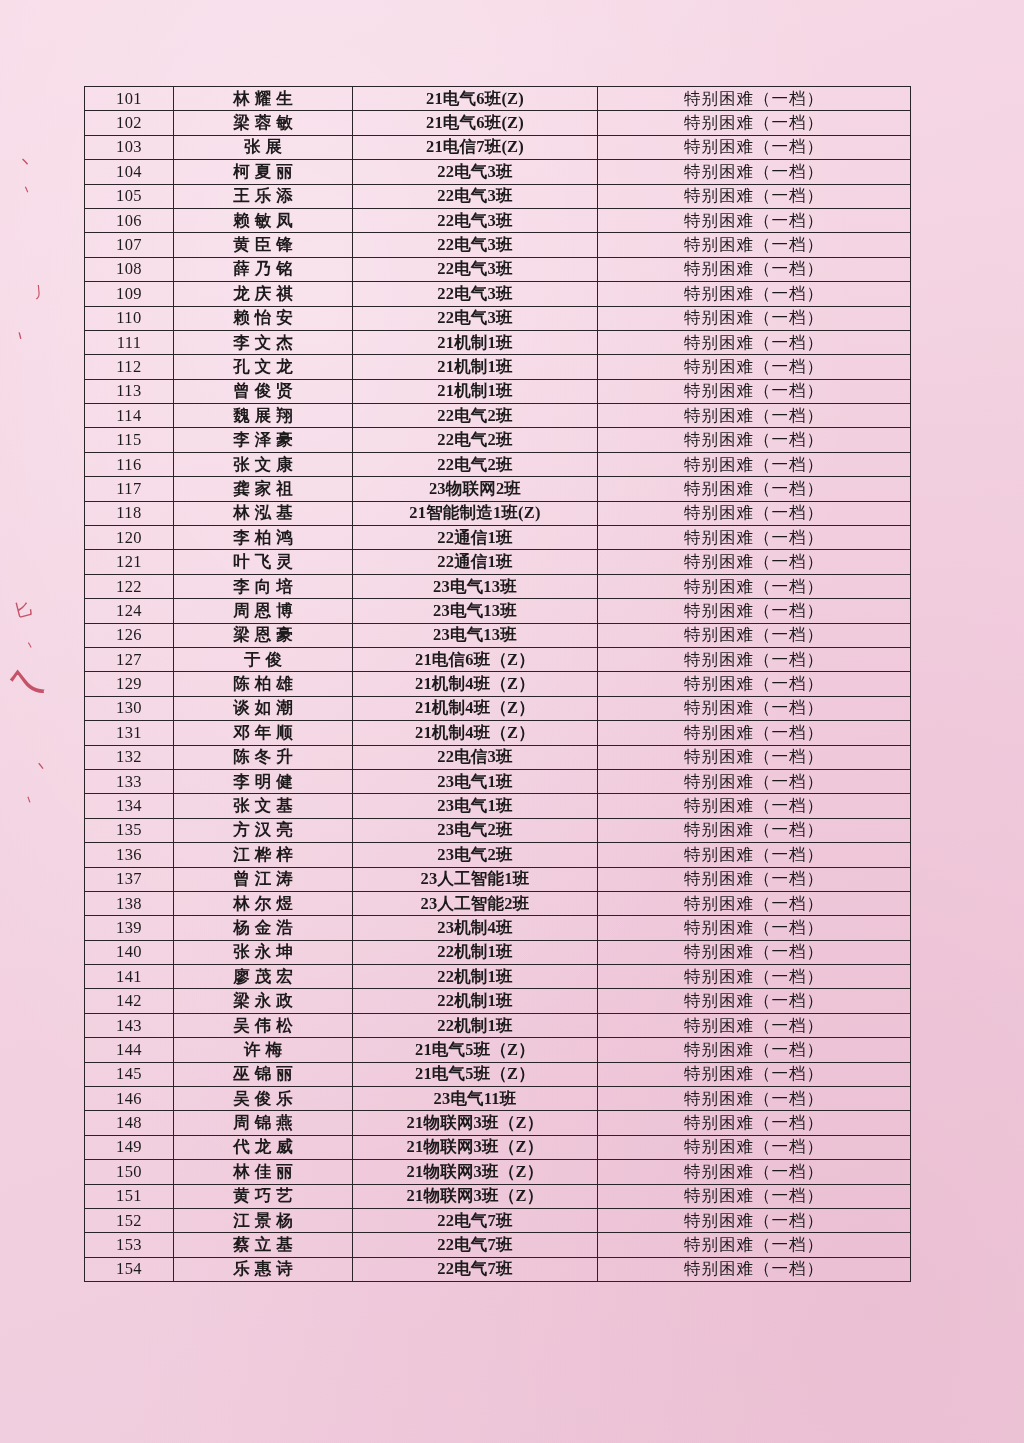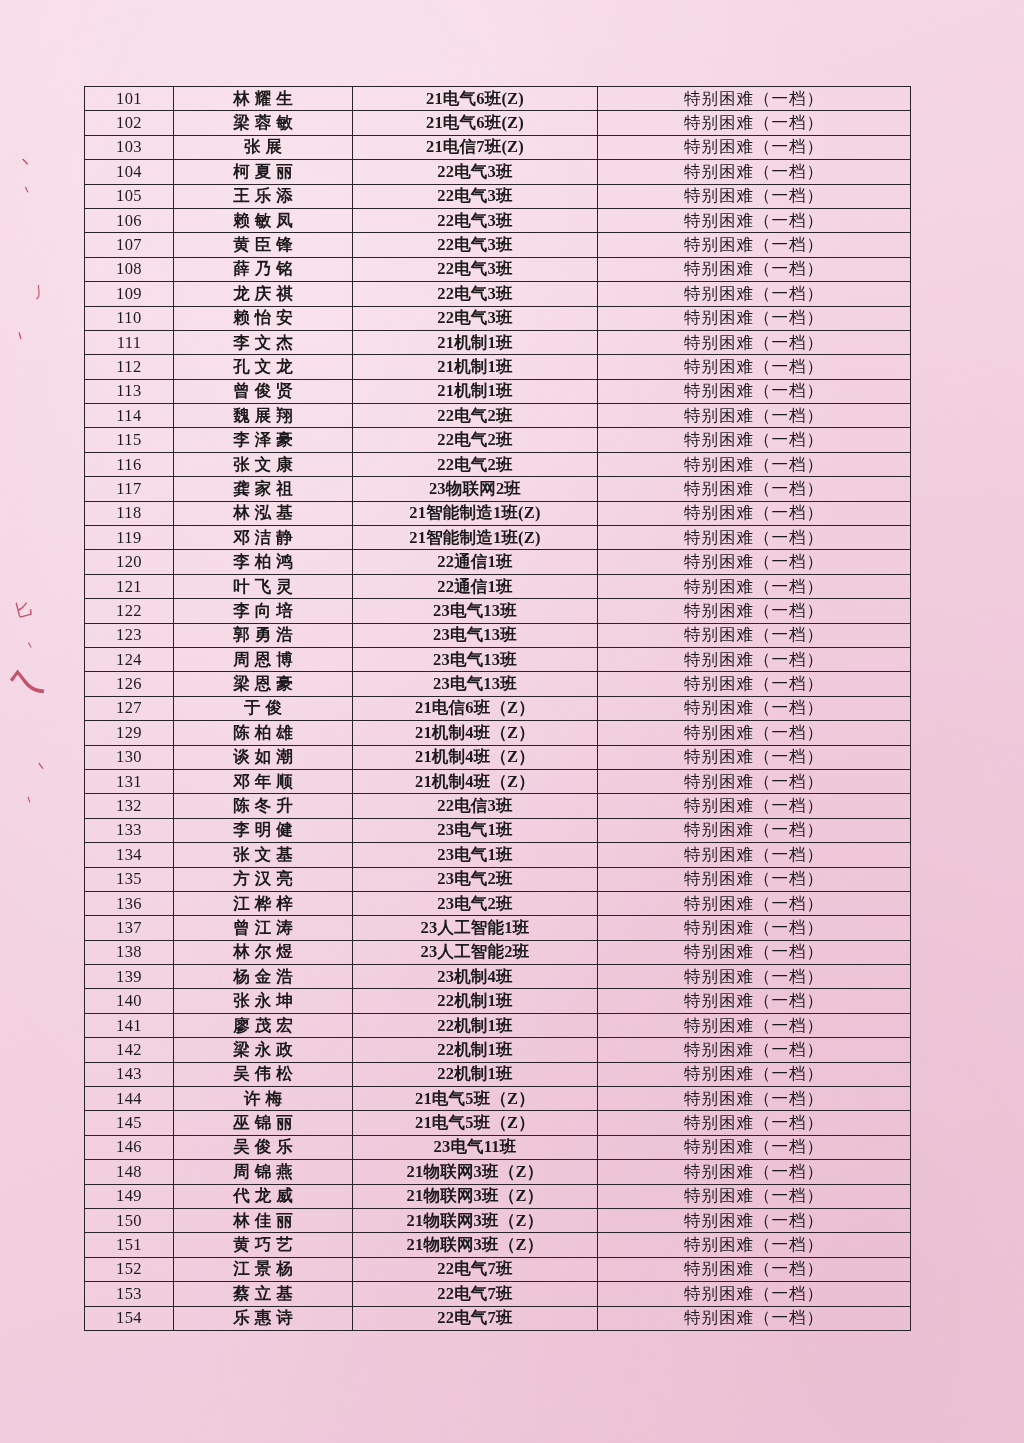--- a/index.html
+++ b/index.html
@@ -216,46 +216,34 @@
           <td class="c-class">23物联网2班</td>
           <td class="c-level">特别困难（一档）</td>
         </tr>
         <tr>
           <td class="c-no">118</td>
           <td class="c-name">林泓基</td>
           <td class="c-class">21智能制造1班(Z)</td>
           <td class="c-level">特别困难（一档）</td>
         </tr>
         <tr>
-          <td class="c-no">119</td>
-          <td class="c-name">邓洁静</td>
-          <td class="c-class">21智能制造1班(Z)</td>
-          <td class="c-level">特别困难（一档）</td>
-        </tr>
-        <tr>
           <td class="c-no">120</td>
           <td class="c-name">李柏鸿</td>
           <td class="c-class">22通信1班</td>
           <td class="c-level">特别困难（一档）</td>
         </tr>
         <tr>
           <td class="c-no">121</td>
           <td class="c-name">叶飞灵</td>
           <td class="c-class">22通信1班</td>
           <td class="c-level">特别困难（一档）</td>
         </tr>
         <tr>
           <td class="c-no">122</td>
           <td class="c-name">李向培</td>
-          <td class="c-class">23电气13班</td>
-          <td class="c-level">特别困难（一档）</td>
-        </tr>
-        <tr>
-          <td class="c-no">123</td>
-          <td class="c-name">郭勇浩</td>
           <td class="c-class">23电气13班</td>
           <td class="c-level">特别困难（一档）</td>
         </tr>
         <tr>
           <td class="c-no">124</td>
           <td class="c-name">周恩博</td>
           <td class="c-class">23电气13班</td>
           <td class="c-level">特别困难（一档）</td>
         </tr>
         <tr>

